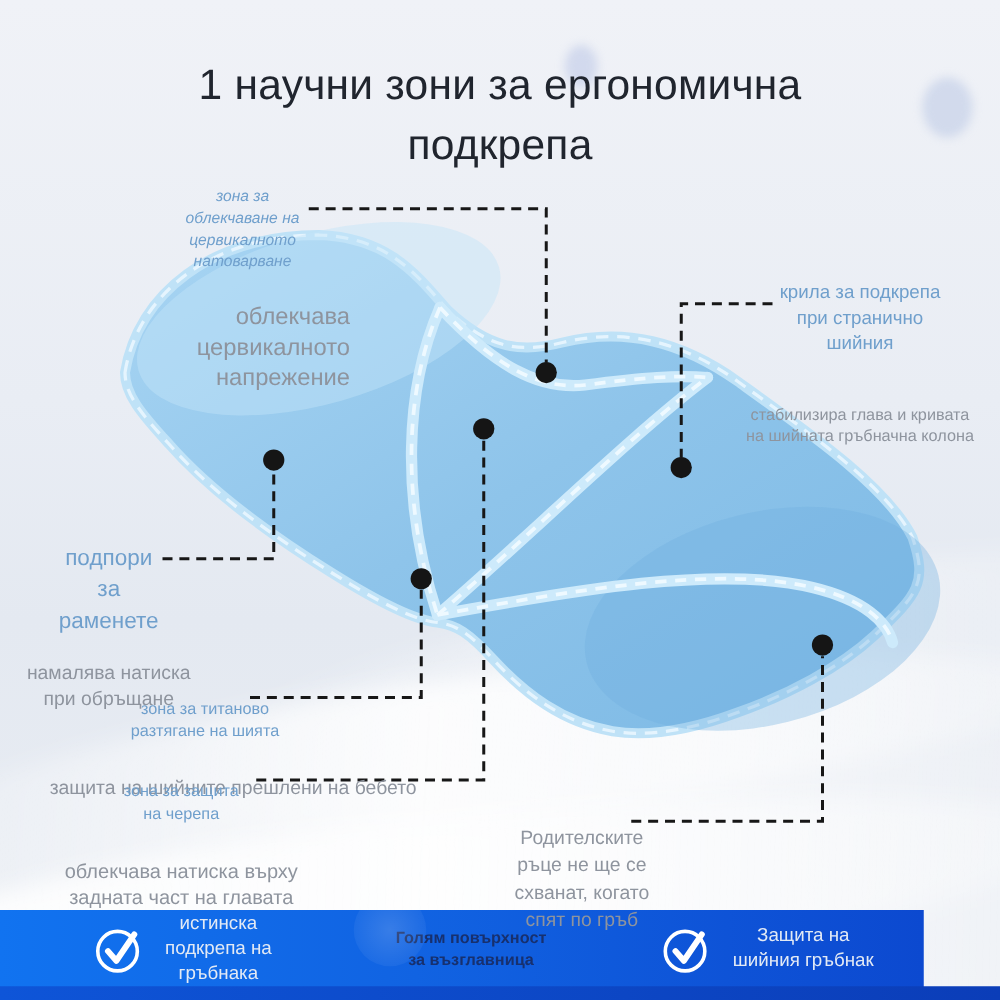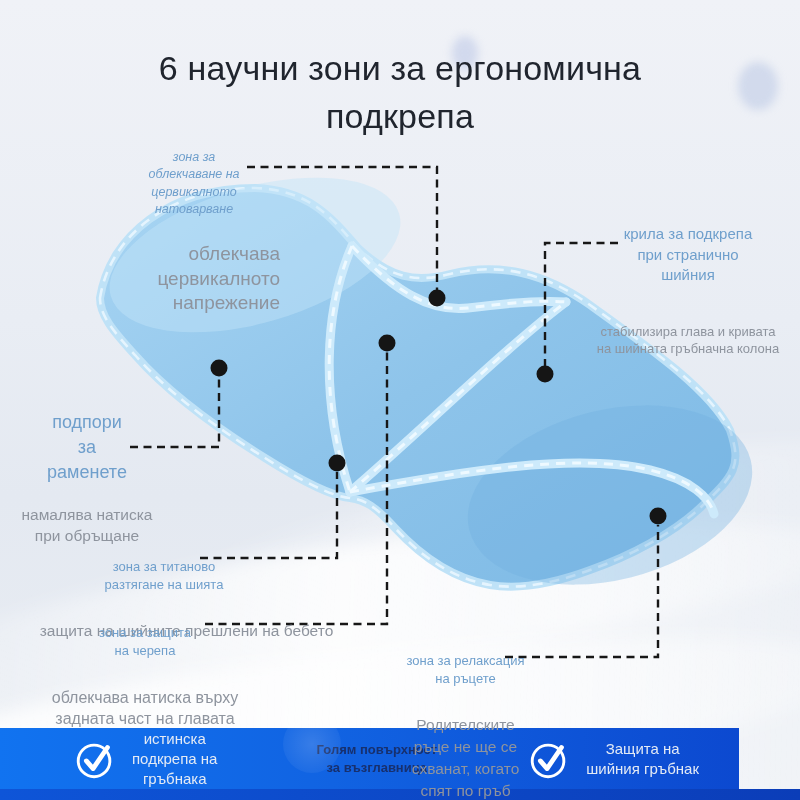--- a/index.html
+++ b/index.html
@@ -31,21 +31,21 @@
   .callout .c-desc{color:#8e949e;line-height:1.3;margin-top:6px;}
 
   .co-cervical{left:108px;top:131px;width:172px;}
   .co-cervical .c-title{font-size:12.5px;font-style:italic;}
   .co-cervical .c-desc{font-size:19px;text-align:right;}
 
   .co-wings{left:580px;top:206px;width:216px;}
   .co-wings .c-title{font-size:15px;}
   .co-wings .c-desc{font-size:13px;margin-top:20px;}
 
-  .co-shoulder{left:12px;top:392px;width:150px;}
+  .co-shoulder{left:12px;top:416px;width:150px;}
   .co-shoulder .c-title{font-size:18px;}
   .co-shoulder .c-desc{font-size:15.5px;margin-top:3px;}
 
   .co-neck{left:0;top:540px;width:340px;}
   .co-neck .c-title{font-size:13px;width:180px;margin:0 auto;transform:translateX(-6px);}
   .co-neck .c-desc{font-size:15.5px;margin-top:9px;padding-left:33px;}
 
   .co-skull{left:35px;top:606px;width:220px;}
   .co-skull .c-title{font-size:13px;}
   .co-skull .c-desc{font-size:16px;margin-top:10px;}
@@ -77,21 +77,21 @@
 <body>
 
 <div class="stage">
 
   <div class="wave wave3"></div>
   <div class="wave wave1"></div>
   <div class="wave wave2"></div>
   <div class="smudge smudge1"></div>
   <div class="smudge smudge2"></div>
 
-  <div class="title">6 научни зони за ергономична
+  <div class="title">1 научни зони за ергономична
 подкрепа</div>
 
   <svg class="overlay" width="800" height="800" viewBox="0 0 800 800">
     <defs>
       <linearGradient id="pillowFill" x1="0" y1="0" x2="1" y2="1">
         <stop offset="0" stop-color="#a8d5f3"></stop>
         <stop offset="0.5" stop-color="#8ec4ea"></stop>
         <stop offset="1" stop-color="#7cb9e5"></stop>
       </linearGradient>
     </defs>
@@ -194,22 +194,20 @@
   </div>
 
   <div class="callout co-skull">
     <div class="c-title">зона за защита
 на черепа</div>
     <div class="c-desc">облекчава натиска върху
 задната част на главата</div>
   </div>
 
   <div class="callout co-arms">
-    <div class="c-title">зона за релаксация
-на ръцете</div>
     <div class="c-desc">Родителските
 ръце не ще се
 схванат, когато
 спят по гръб</div>
   </div>
 
   <div class="footer">
     <div class="f-item f-item-1">
       <svg class="f-check" width="46" height="46" viewBox="0 0 48 48">
         <circle cx="23" cy="26" r="16.5" fill="none" stroke="#ffffff" stroke-width="3"></circle>

